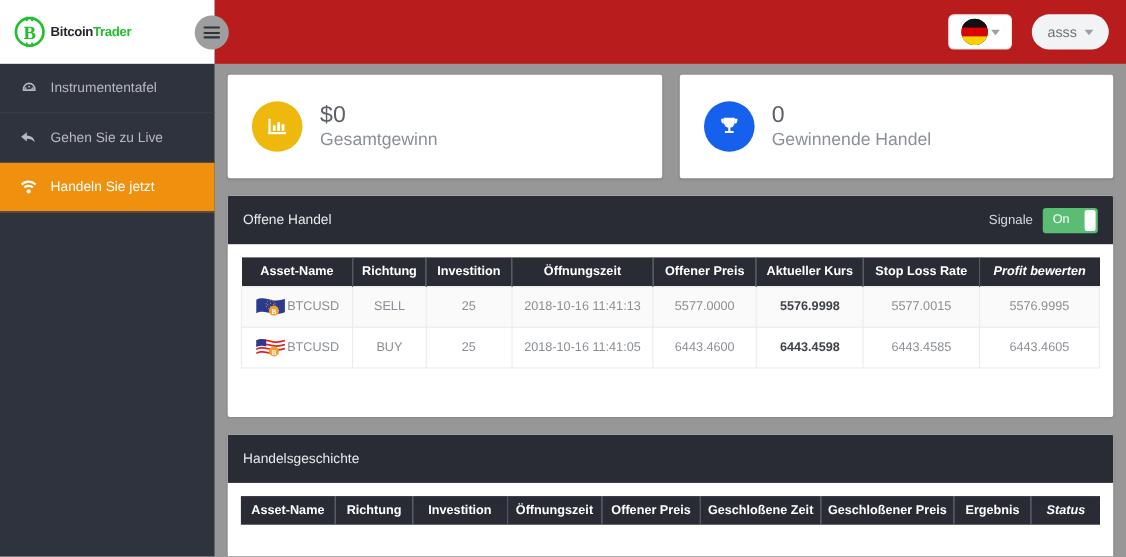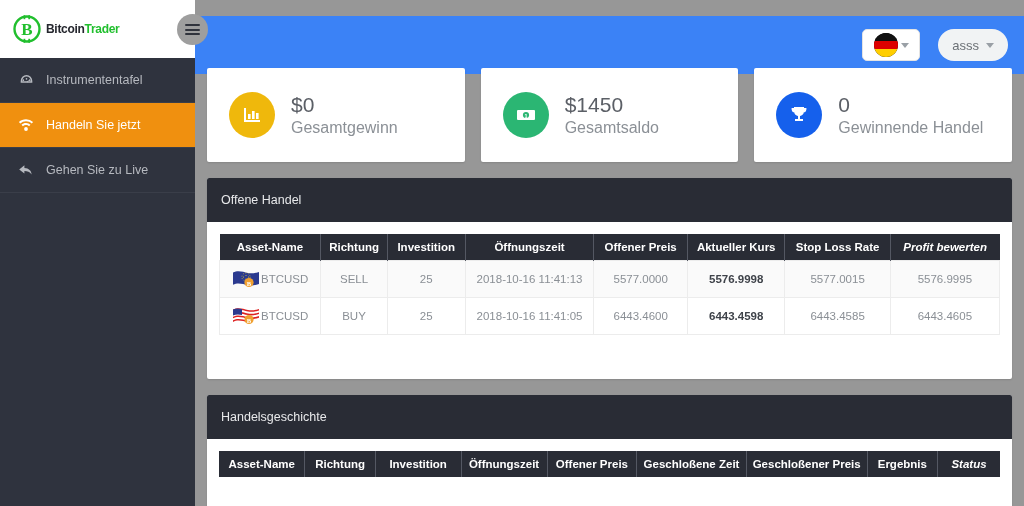--- a/index.html
+++ b/index.html
@@ -94,24 +94,24 @@
     display: block;
     height: 2px;
     background: #30333c;
     margin: 2.5px 0;
     border-radius: 1px;
   }
 
   
   .topbar {
     position: absolute;
-    left: 195px; top: 16px;
+    left: 195px; top: 0;
     width: 829px;
     height: 58px;
-    background: #3b82f6;
+    background: #b91c1c;
     display: flex;
     align-items: center;
     justify-content: flex-end;
     padding-right: 16px;
   }
   .lang-select {
     width: 58px; height: 32px;
     border: 1px solid #e3e3e3;
     border-radius: 5px;
     display: flex;
@@ -325,38 +325,38 @@
           <path d="M8 2.2A6.2 6.2 0 0 0 1.8 8.4v1.9h12.4V8.4A6.2 6.2 0 0 0 8 2.2zm0 1.6a4.6 4.6 0 0 1 4.6 4.6v.3H3.4v-.3A4.6 4.6 0 0 1 8 3.8z"></path>
           <circle cx="4.6" cy="7.6" r="0.9"></circle>
           <circle cx="8" cy="6.2" r="0.9"></circle>
           <circle cx="11.4" cy="7.6" r="0.9"></circle>
           <path d="M8 9.4l3-2.2-1.9 3z"></path>
         </svg>
       </span>
       <span>Instrumententafel</span>
     </div>
 
+    <div class="nav-item">
+      <span class="nav-icon">
+        <svg width="16" height="14" viewBox="0 0 16 14" fill="currentColor">
+          <path d="M6.4 2.2L1.2 6.4l5.2 4.2V8.1c3.1 0 5.4.8 7.2 3.3-.4-3.7-2.6-6-7.2-6.3z"></path>
+        </svg>
+      </span>
+      <span>Gehen Sie zu Live</span>
+    </div>
+
     <div class="nav-item active">
       <span class="nav-icon">
         <svg width="16" height="14" viewBox="0 0 16 14" fill="currentColor">
           <path d="M8 1.2C5.3 1.2 2.8 2.2.9 4l1.4 1.5A8.2 8.2 0 0 1 8 3.2c2.2 0 4.2.8 5.7 2.3L15.1 4A10.2 10.2 0 0 0 8 1.2z"></path>
           <path d="M8 5c-1.7 0-3.3.6-4.5 1.8l1.4 1.4A4.5 4.5 0 0 1 8 7c1.2 0 2.3.5 3.1 1.2l1.4-1.4A6.2 6.2 0 0 0 8 5z"></path>
           <circle cx="8" cy="11" r="1.9"></circle>
         </svg>
       </span>
       <span>Handeln Sie jetzt</span>
-    </div>
-
-    <div class="nav-item">
-      <span class="nav-icon">
-        <svg width="16" height="14" viewBox="0 0 16 14" fill="currentColor">
-          <path d="M6.4 2.2L1.2 6.4l5.2 4.2V8.1c3.1 0 5.4.8 7.2 3.3-.4-3.7-2.6-6-7.2-6.3z"></path>
-        </svg>
-      </span>
-      <span>Gehen Sie zu Live</span>
     </div>
   </div>
 
   <div class="hamburger">
     <div class="ham-lines">
       <i></i>
         <i></i>
         <i></i>
     </div>
   </div>
@@ -389,33 +389,20 @@
             <rect x="12" y="8" width="2.6" height="8"></rect>
             <rect x="16" y="10" width="2.6" height="6"></rect>
           </svg>
         </div>
         <div>
           <div class="card-value">$0</div>
           <div class="card-label">Gesamtgewinn</div>
         </div>
       </div>
 
-      <div class="card">
-        <div class="card-icon" style="background:#2bb673">
-          <svg width="24" height="24" viewBox="0 0 24 24">
-            <rect x="3" y="7" width="18" height="10" rx="1" fill="#ffffff"></rect>
-            <circle cx="12" cy="12" r="3.1" fill="#2bb673"></circle>
-            <text x="12" y="14.6" font-family="Liberation Sans, sans-serif" font-size="5.4" font-weight="bold" fill="#ffffff" text-anchor="middle">1</text>
-          </svg>
-        </div>
-        <div>
-          <div class="card-value">$1450</div>
-          <div class="card-label">Gesamtsaldo</div>
-        </div>
-      </div>
 
       <div class="card">
         <div class="card-icon" style="background:#1560ec">
           <svg width="24" height="24" viewBox="0 0 24 24" fill="#ffffff">
             <path d="M7 4h10v4.2a5 5 0 0 1-10 0z"></path>
             <path d="M11 12.6h2V16h-2z"></path>
             <path d="M8 16h8v2H8z"></path>
             <path d="M7 5H4.6v1.6a3 3 0 0 0 2.4 2.9V8A4 4 0 0 1 7 7.3z"></path>
             <path d="M17 5h2.4v1.6a3 3 0 0 1-2.4 2.9V8c.1-.2 0-.5 0-.7z"></path>
           </svg>
@@ -424,20 +411,27 @@
           <div class="card-value">0</div>
           <div class="card-label">Gewinnende Handel</div>
         </div>
       </div>
 
     </div>
 
     <div class="panel">
       <div class="panel-head">
         <div class="panel-title">Offene Handel</div>
+        <div class="signals">
+          <span class="signals-label">Signale</span>
+          <div class="toggle">
+            <span>On</span>
+            <i></i>
+          </div>
+        </div>
       </div>
       <div class="panel-body">
         <table class="grid">
           <colgroup>
             <col style="width:13%">
               <col style="width:8.5%">
               <col style="width:10%">
               <col style="width:16.5%">
             <col style="width:12%">
               <col style="width:12.5%">

